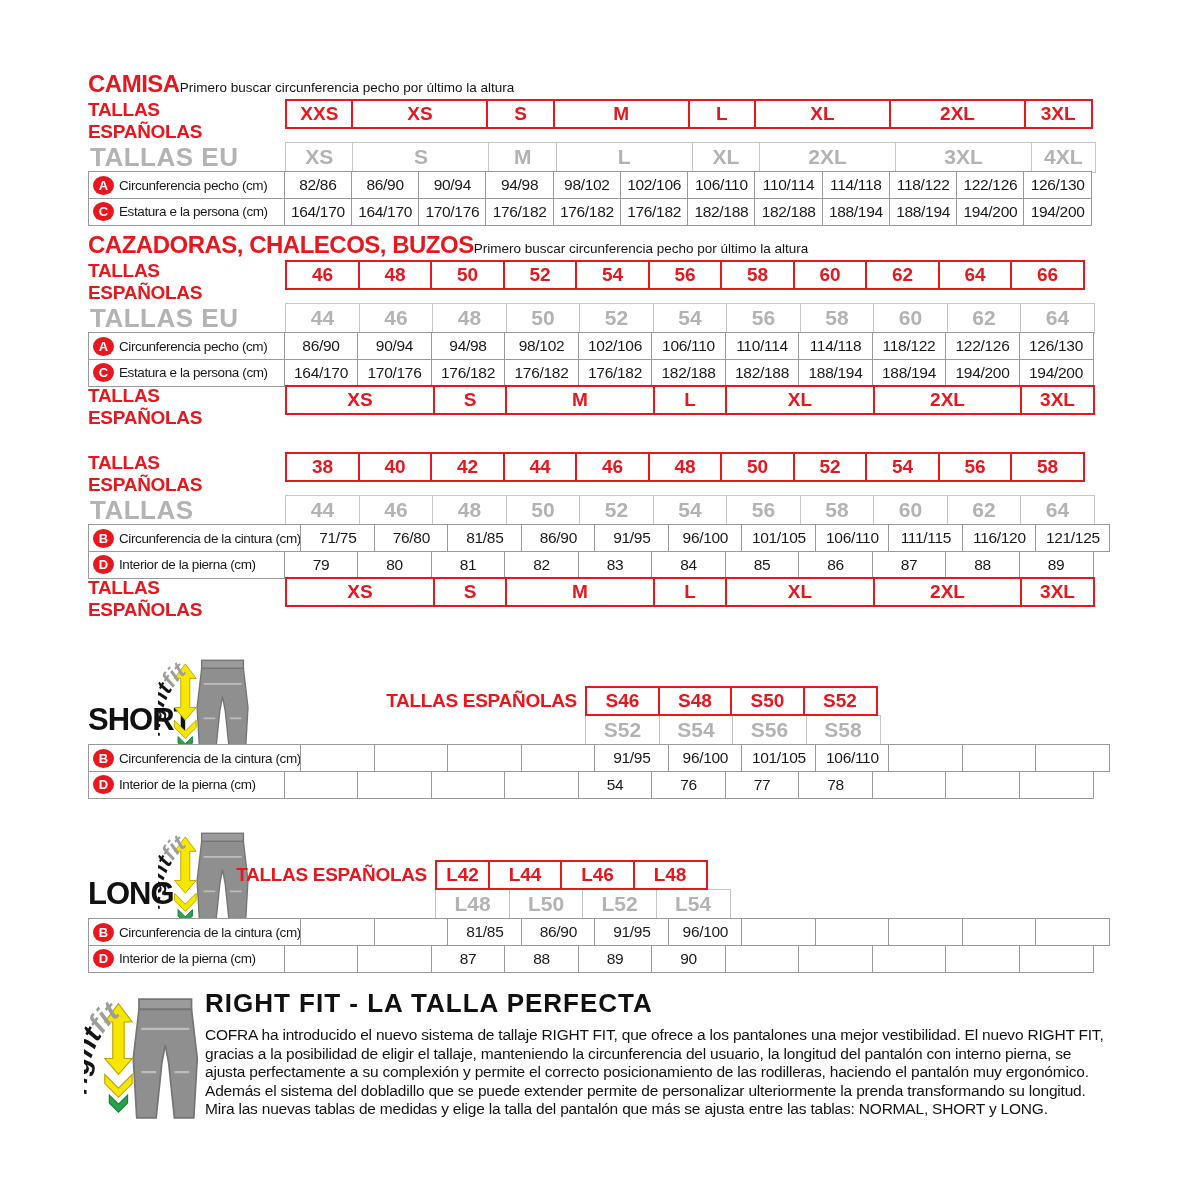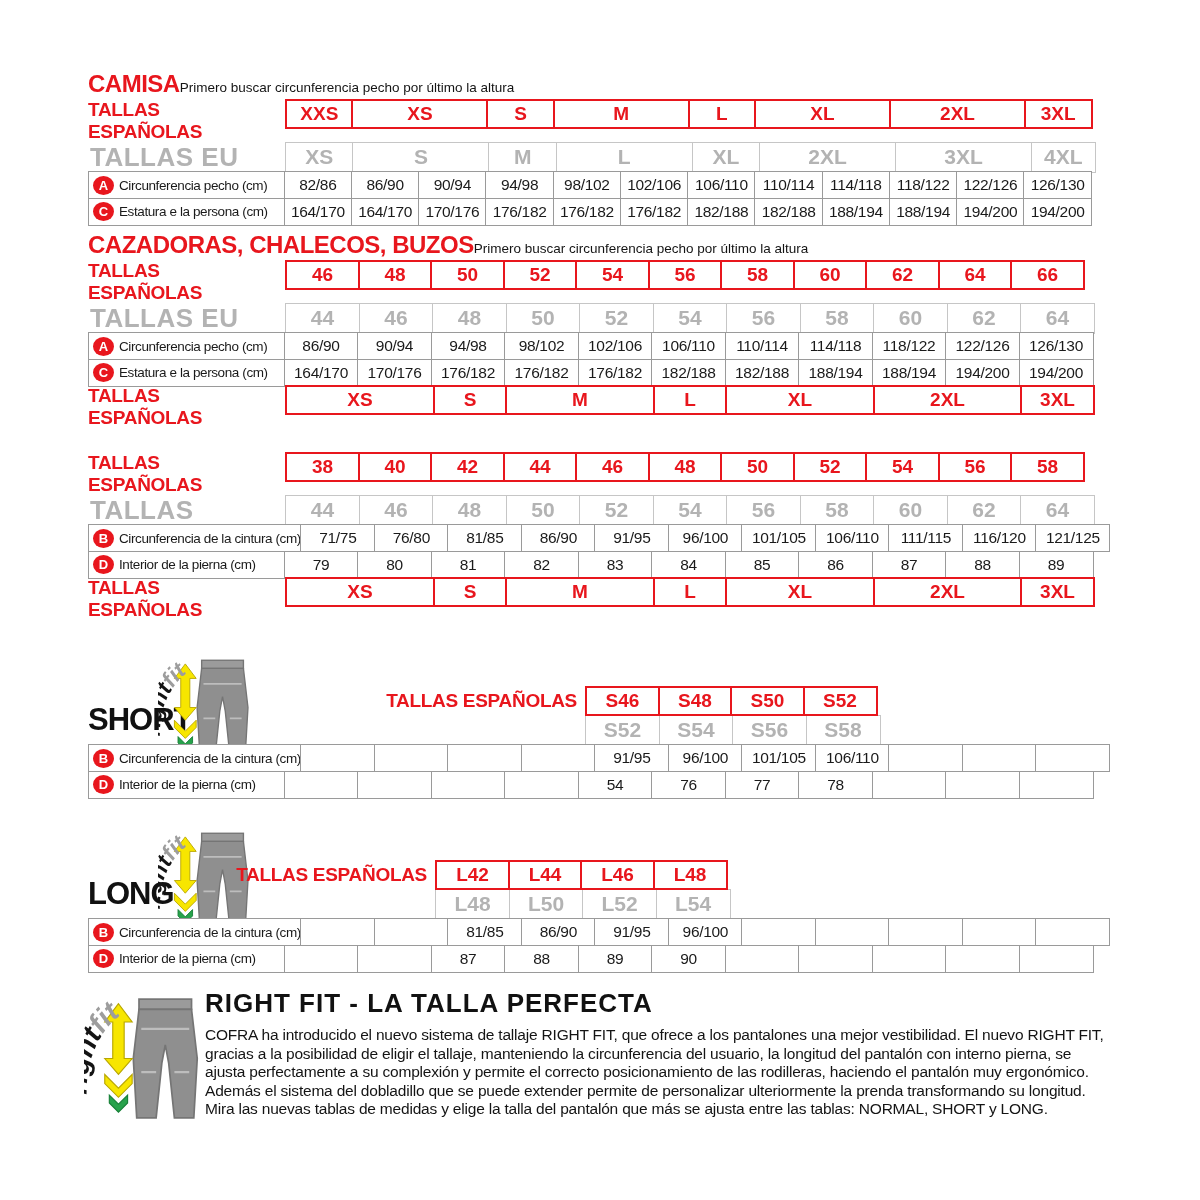--- a/index.html
+++ b/index.html
@@ -333,21 +333,21 @@
         <g>
           <polygon points="30,12 18,28 25,28 25,60 18,60 30,74 42,60 35,60 35,28 42,28" fill="#f7e600" stroke="#b9a700" stroke-width="1"></polygon>
           <polygon points="18,74 30,86 42,74 42,82 30,94 18,82" fill="#f7e600" stroke="#b9a700" stroke-width="1"></polygon>
           <polygon points="22,92 30,100 38,92 38,99 30,107 22,99" fill="#27a24b" stroke="#188038" stroke-width="1"></polygon>
         </g>
         <path id="arcl" d="M2,92 Q2,26 62,6" fill="none"></path>
         <text font-size="25" font-weight="bold" font-style="italic" letter-spacing="0"><textPath href="#arcl" startOffset="0"><tspan fill="#141414">right</tspan><tspan fill="#9d9d9d">fit</tspan></textPath></text>
       </svg></span>
 <div class="grow z2">
       <div class="lbl-es" style="flex: 0 0 347px;">TALLAS ESPAÑOLAS</div>
-      <div class="cell cell-red" style="width: 75px;">L42</div>
+      <div class="cell cell-red" style="width: 55px;">L42</div>
       <div class="cell cell-red" style="width: 75px; margin-left: -2.5px;">L44</div>
       <div class="cell cell-red" style="width: 75px; margin-left: -2.5px;">L46</div>
       <div class="cell cell-red" style="width: 75px; margin-left: -2.5px;">L48</div>
     </div>
     <div class="grow">
       <div class="lbl-eu" style="flex: 0 0 347px;"></div>
       <div class="cell cell-gray" style="width: 75px;">L48</div>
       <div class="cell cell-gray" style="width: 75px; margin-left: -1.5px;">L50</div>
       <div class="cell cell-gray" style="width: 75px; margin-left: -1.5px;">L52</div>
       <div class="cell cell-gray" style="width: 75px; margin-left: -1.5px;">L54</div>

